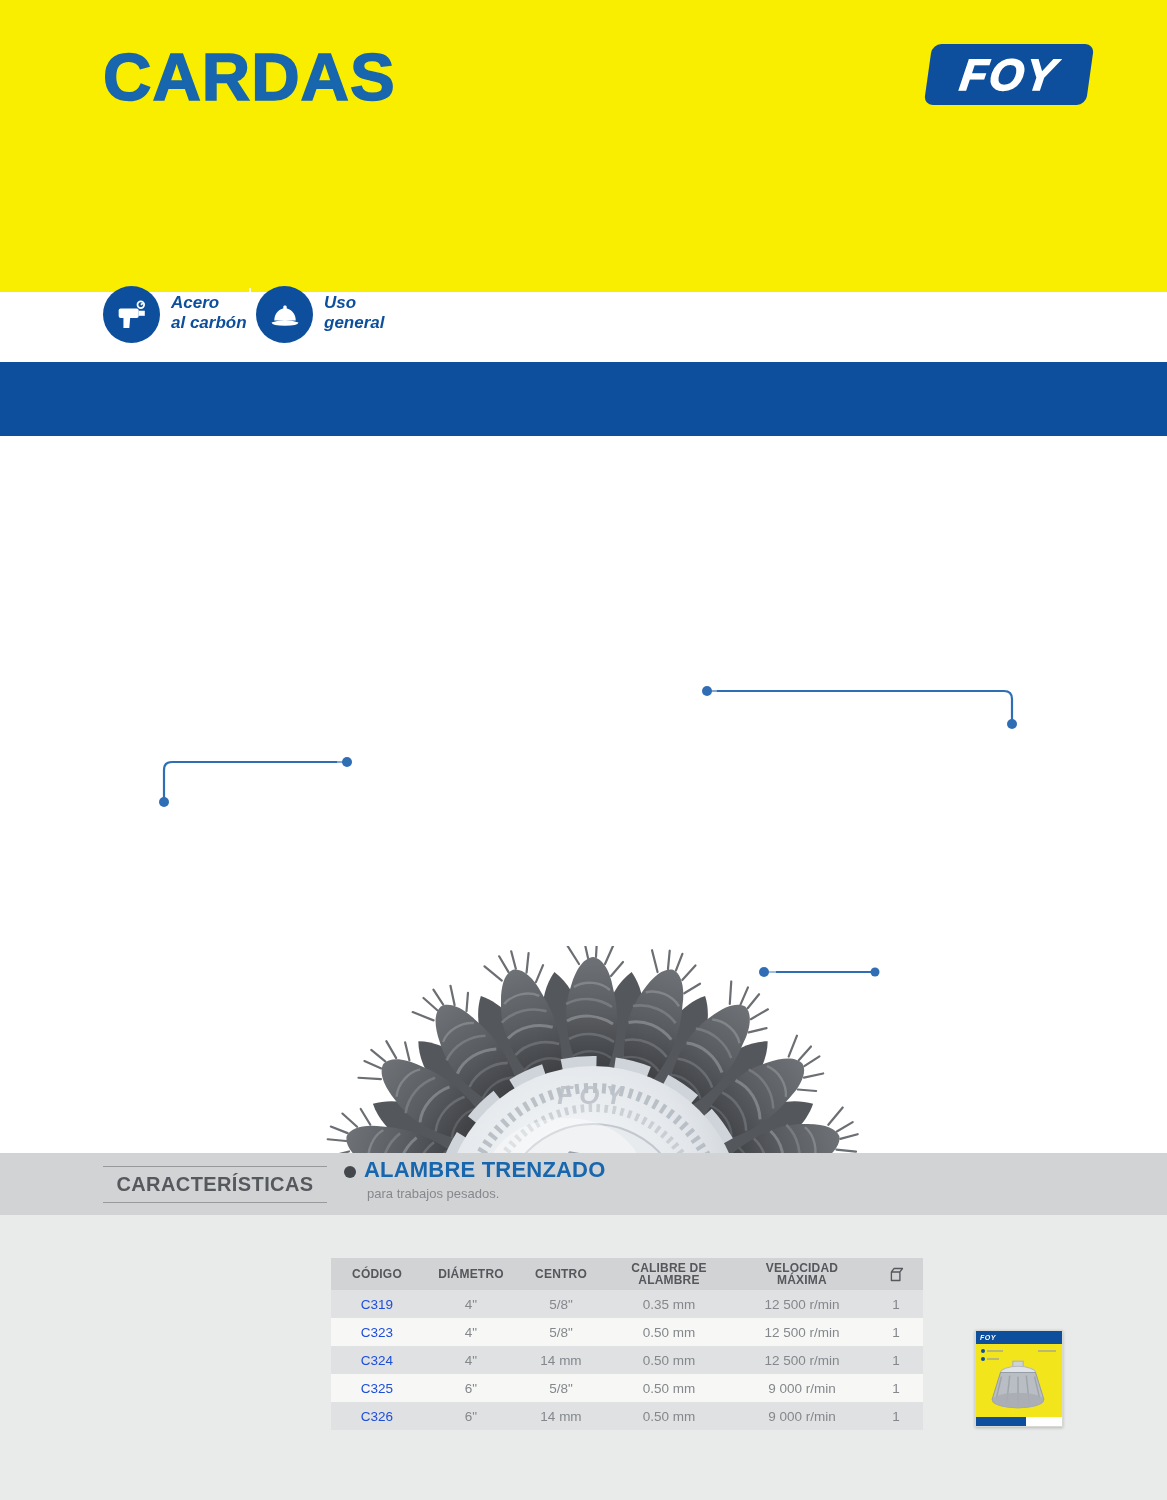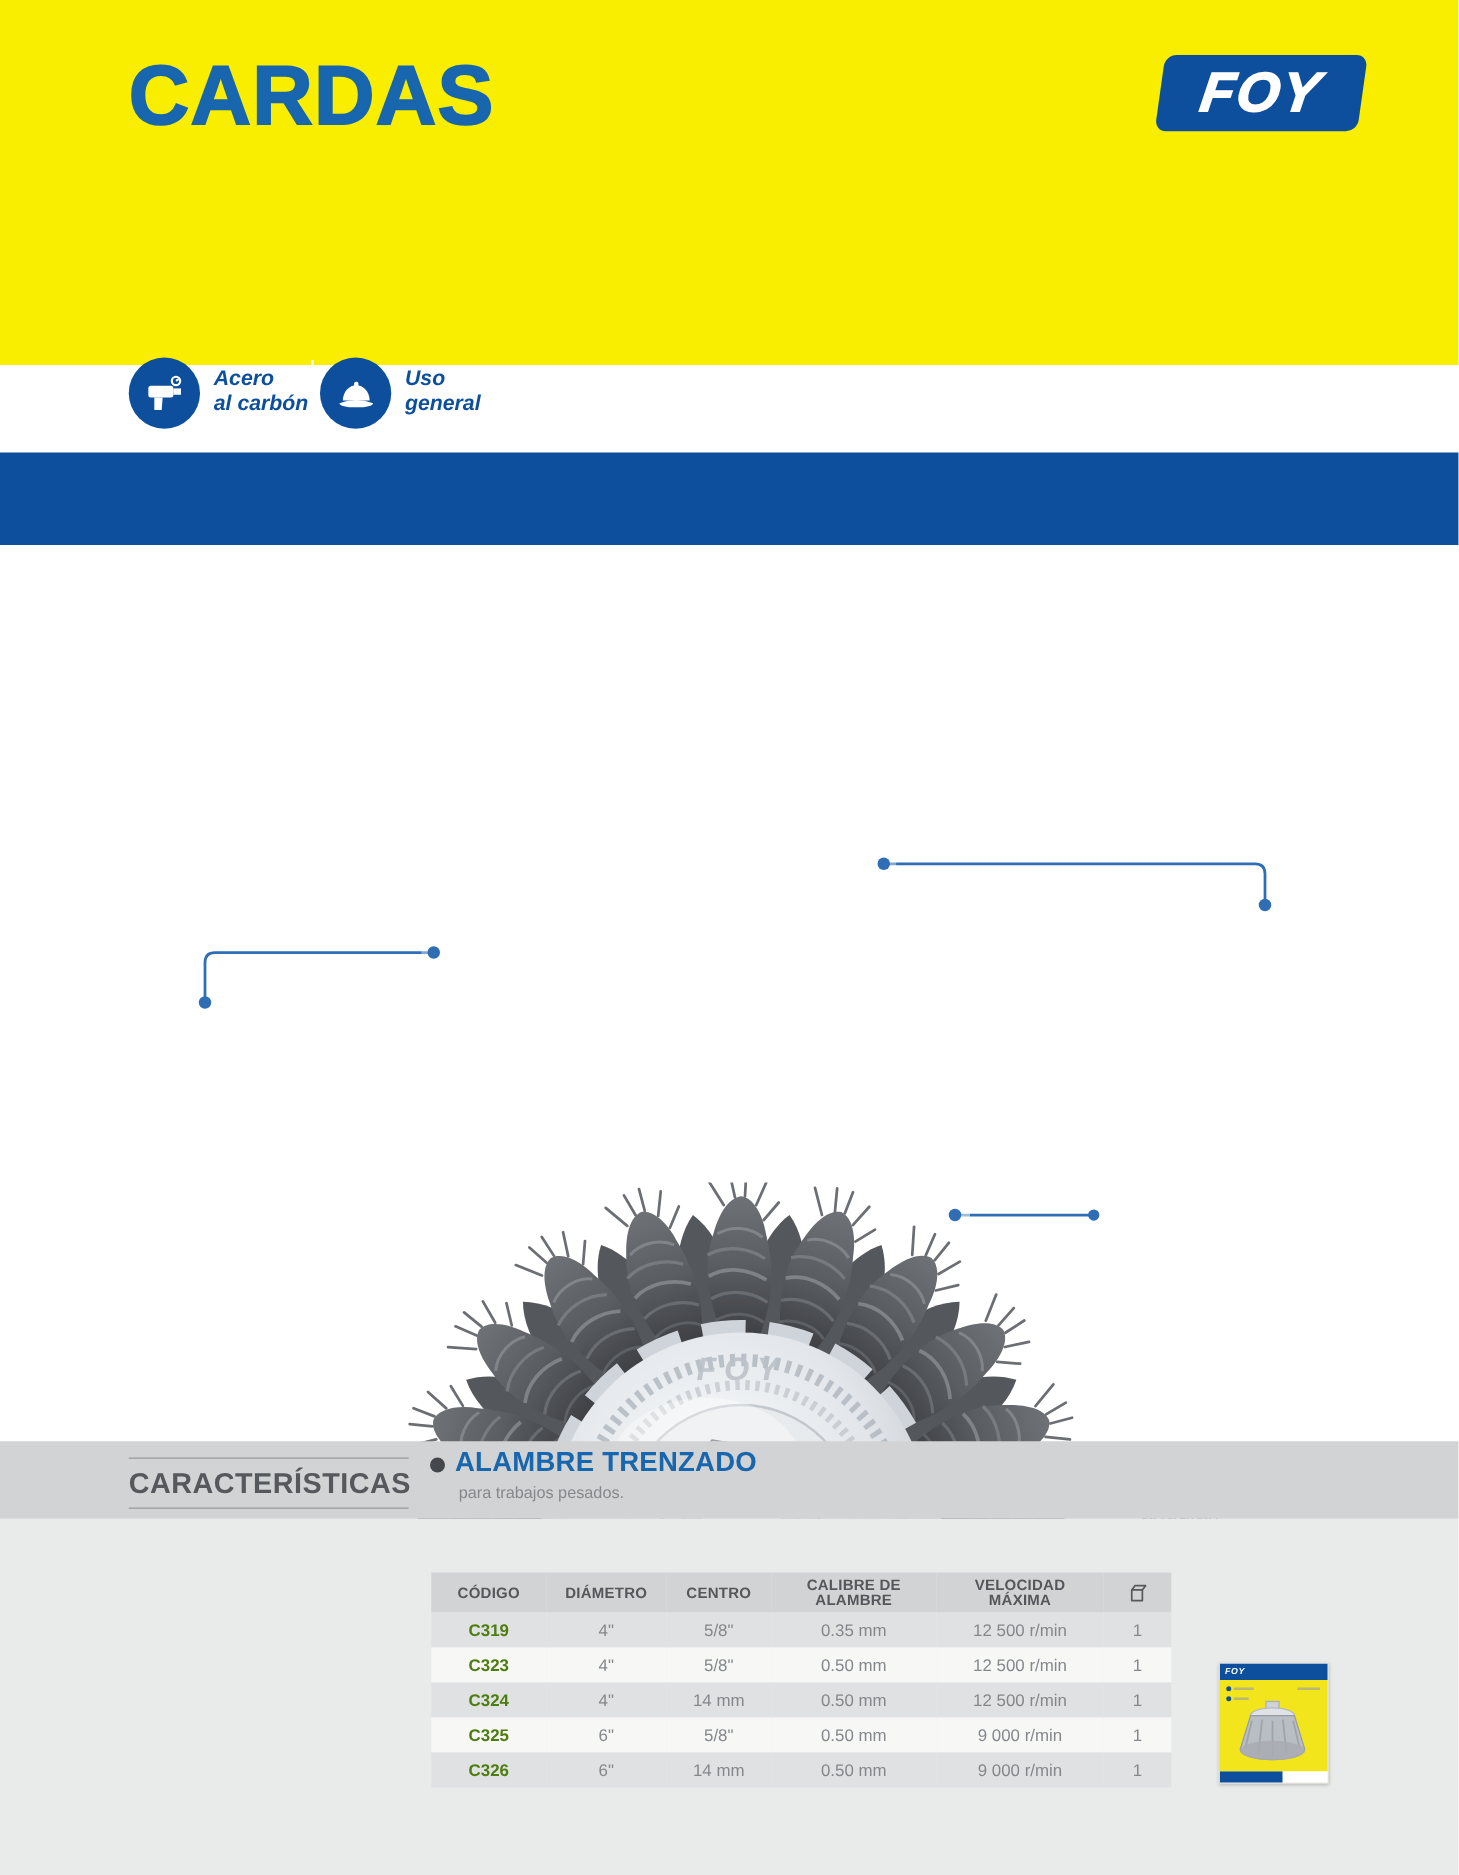--- a/index.html
+++ b/index.html
@@ -46,38 +46,38 @@
   .callout{position:absolute}
   .callout .ct{color:var(--callout-blue);font-weight:700;font-size:22px;letter-spacing:.2px}
   .callout .cd{color:#7D8286;font-size:18px;line-height:21px;margin-top:3px}
   .co1{left:106px;top:818px}.co1 .cd{width:200px}
   .co2{left:912px;top:736px}.co2 .ct{font-size:21px}
   .co3{left:915px;top:948px}.co3 .ct{font-size:21px}.co3 .cd{margin-top:1px;font-size:17px}
 
   
   .bottom{position:absolute;left:0;top:1215px;width:1167px;height:285px;background:var(--section-gray)}
   .band{position:absolute;left:0;top:1153px;width:1167px;height:62px;background:var(--band-gray)}
-  .car-head{position:absolute;left:103px;top:1166px;width:224px;text-align:right;
+  .car-head{position:absolute;left:103px;top:1166px;width:224px;text-align:center;
         border-top:1px solid #97999B;border-bottom:1px solid #97999B;padding:6px 0;
-        color:#55585C;font-weight:700;font-size:23px;letter-spacing:.4px}
+        color:#55585C;font-weight:700;font-size:20px;letter-spacing:.4px}
   .al-dot{position:absolute;left:344px;top:1166px;width:12px;height:12px;border-radius:50%;background:#44474B}
   .al-title{position:absolute;left:364px;top:1157px;color:var(--title-blue);font-weight:700;
         font-size:22px;letter-spacing:.2px}
   .al-desc{position:absolute;left:367px;top:1186px;color:#85898D;font-size:13px}
 
   
-  .spec{position:absolute;left:345px;top:1258px;border-collapse:collapse;table-layout:fixed}
+  .spec{position:absolute;left:331px;top:1258px;border-collapse:collapse;table-layout:fixed}
   .spec th,.spec td{text-align:center;vertical-align:middle;padding:0}
   .spec thead tr{background:var(--table-head);height:32px}
   .spec th{color:#54575B;font-size:12px;line-height:12px;font-weight:700;letter-spacing:.2px}
   .spec tbody tr{height:28px}
   .spec tbody tr:nth-child(odd){background:var(--row-dark)}
   .spec tbody tr:nth-child(even){background:var(--row-light)}
   .spec td{color:#84888C;font-size:13.5px}
-  .spec td.code{color:#4d7c0f;font-weight:700}
+  .spec td.code{color:#1d4ed8;font-weight:400}
   .c0{width:92px}.c1{width:96px}.c2{width:84px}.c3{width:132px}.c4{width:134px}.c5{width:54px}
 
   
   .pkg{position:absolute;left:975px;top:1330px;width:88px;height:97px;background:#FBFAF6;
        border:1px solid #D9D9D4;box-shadow:0 1px 3px rgba(0,0,0,.22)}
   .pkg-top{height:13px;background:var(--brand-blue);display:flex;align-items:center;padding-left:4px}
   .pkg-top span{color:#fff;font-size:7px;font-weight:700;font-style:italic;letter-spacing:.5px}
   .pkg-body{position:relative;height:73px;background:#F3E51C}
   .pkg-dot{position:absolute;width:4px;height:4px;border-radius:50%;background:var(--brand-blue)}
   .pkg-line{position:absolute;height:2px;background:#9aa0a6;opacity:.65}

